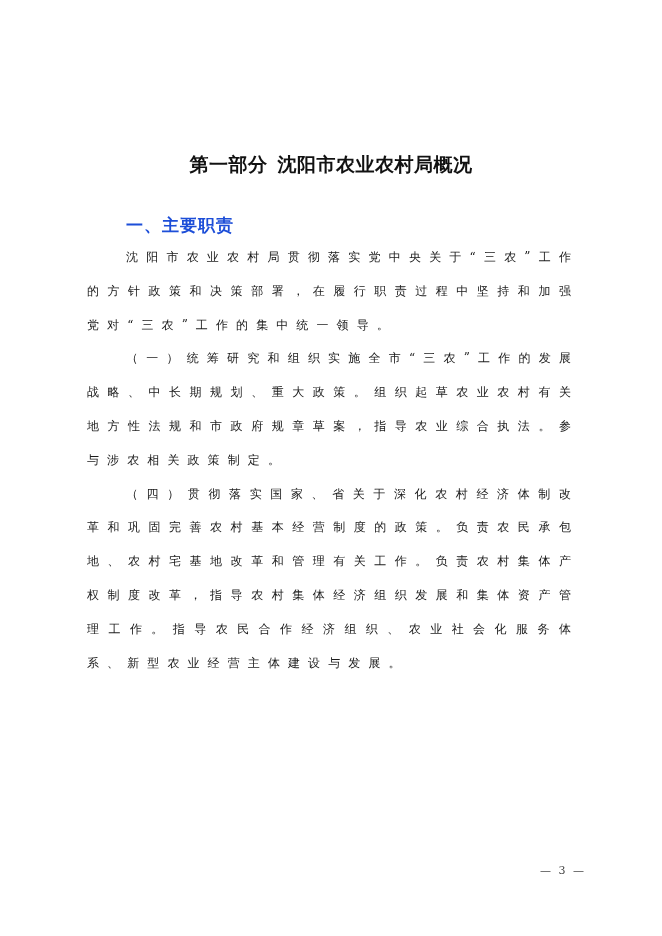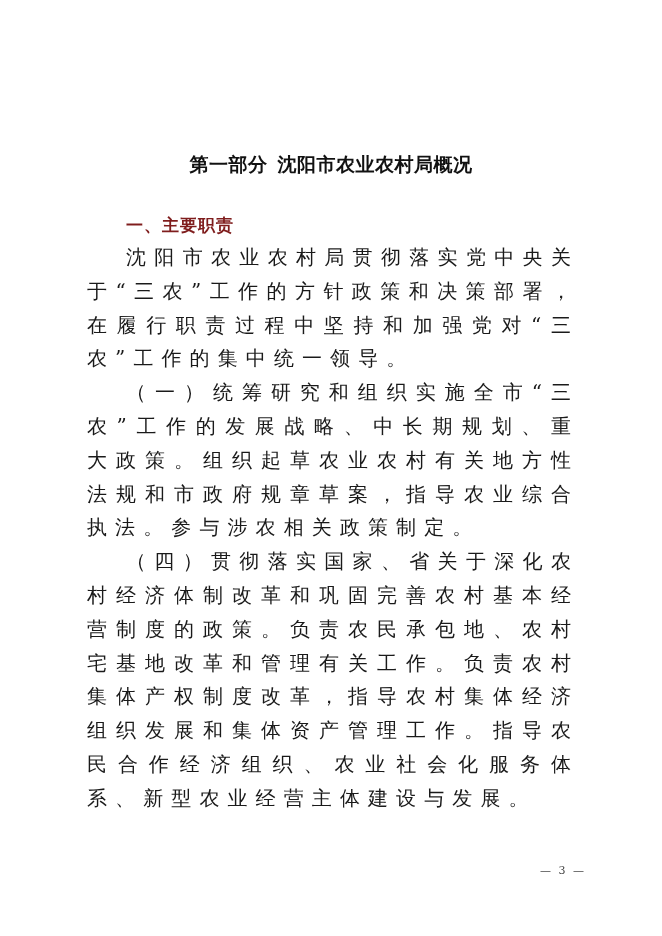--- a/index.html
+++ b/index.html
@@ -1,22 +1,22 @@
 <!DOCTYPE html>
 <html><head>
 <meta charset="utf-8">
 <style>
   html, body { margin: 0; padding: 0; background: #ffffff; }
   body { width: 662px; height: 936px; position: relative; overflow: hidden; font-family: "DejaVu Serif", "Liberation Serif", serif; color: #1a1a1a; }
   .page { position: absolute; left: 0; top: 0; width: 662px; height: 936px; padding-left: 11px; }
   .title { position: absolute; left: 0; width: 662px; top: 152px; text-align: center; font-family: "DejaVu Sans", "Liberation Sans", sans-serif; font-weight: bold; font-size: 19px; letter-spacing: 0.5px; color: #111; }
   .title .sp { display: inline-block; width: 10px; }
-  .heading { position: absolute; left: 126px; top: 214px; font-family: "DejaVu Sans", "Liberation Sans", sans-serif; font-weight: bold; font-size: 17px; color: #7f1d1d; letter-spacing: 1px; }
+  .heading { position: absolute; left: 126px; top: 214px; font-family: "DejaVu Sans", "Liberation Sans", sans-serif; font-weight: bold; font-size: 17px; color: #1d4ed8; letter-spacing: 1px; }
   .body { position: absolute; left: 87px; width: 492px; top: 241px; }
-  .para { font-size: 20px; line-height: 33.8px; text-indent: 39px; text-align: justify; letter-spacing: 8.1px; margin: 0; word-break: break-all; }
+  .para { font-size: 12px; line-height: 33.8px; text-indent: 39px; text-align: justify; letter-spacing: 8.1px; margin: 0; word-break: break-all; }
   .pageno { position: absolute; left: 540px; top: 864px; font-size: 11px; color: #444; letter-spacing: 2px; }
 </style>
 </head>
 <body>
 
 <div class="page">
   <div class="title">
     <span>第一部分</span><span class="sp"></span><span>沈阳市农业农村局概况</span>
   </div>
 

